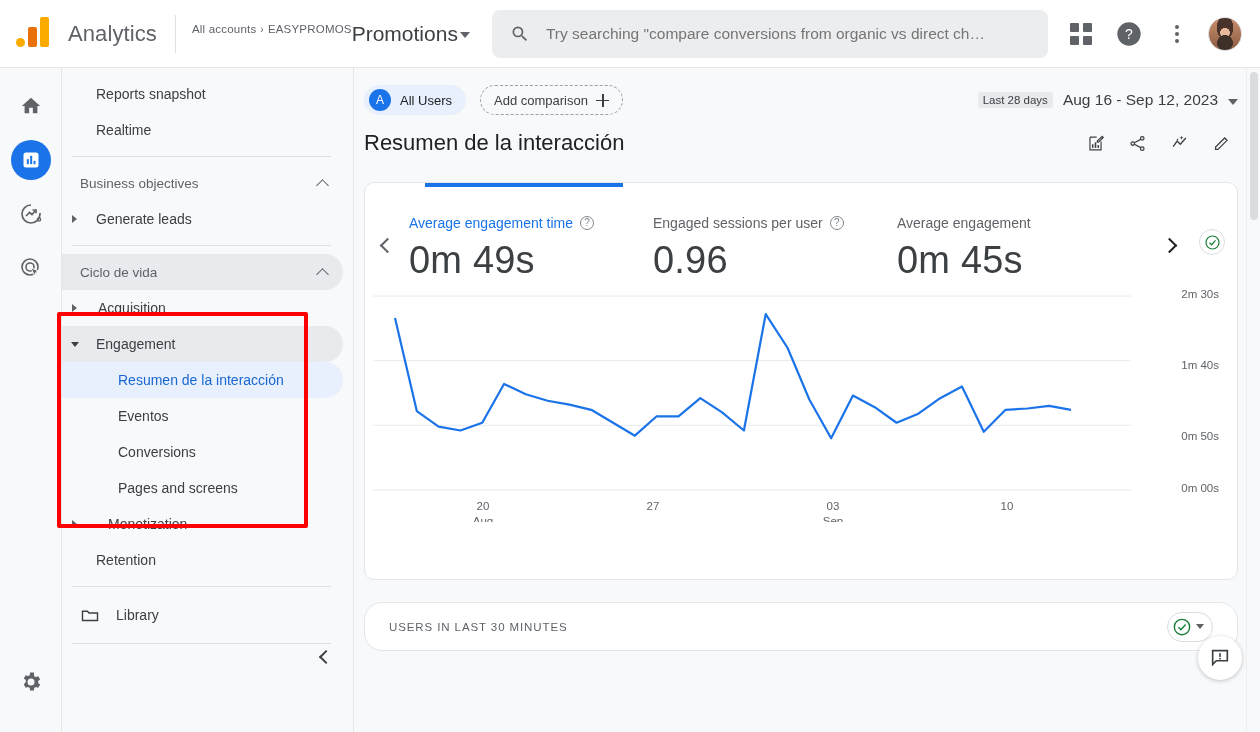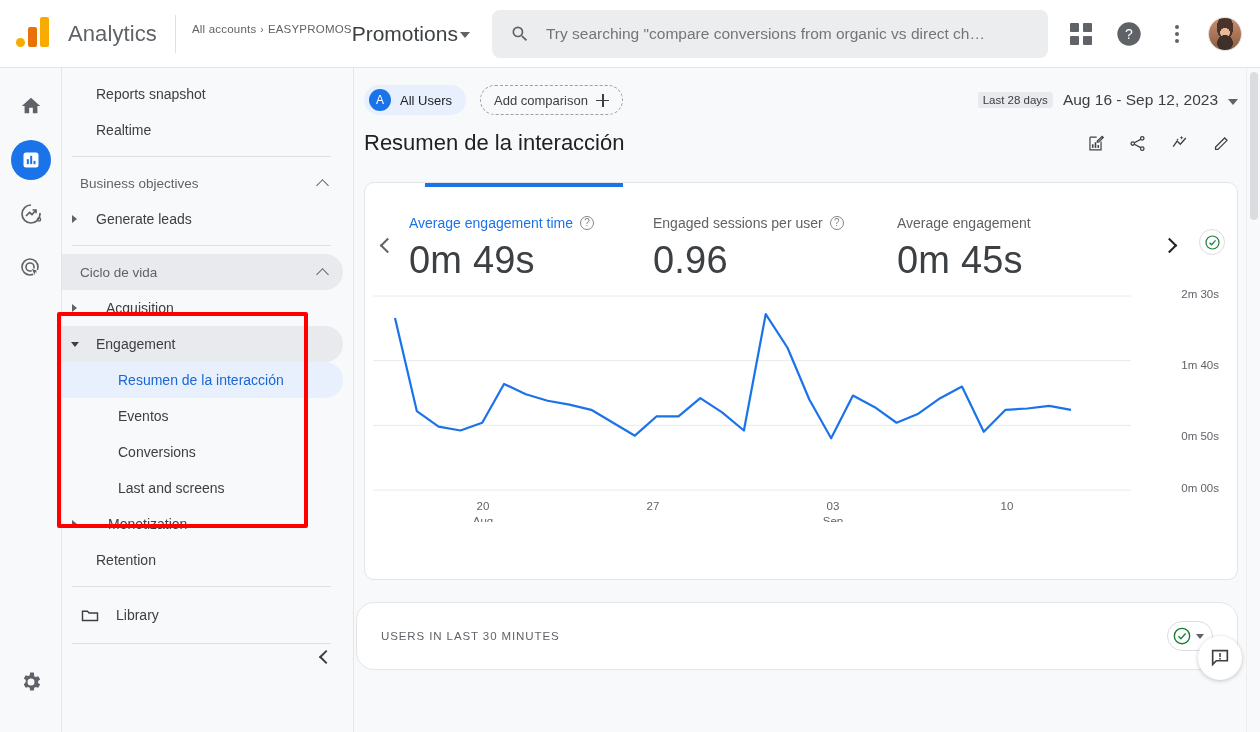--- a/index.html
+++ b/index.html
@@ -180,22 +180,22 @@
   }
   .check-green {
     width:26px;height:26px;border-radius:50%;border:1px solid #dadce0;background:#fff;
     display:flex;align-items:center;justify-content:center; cursor:pointer;
   }
   .chart-wrap { position:relative; margin-top:10px; height:230px; }
   .ylab { position:absolute; right:18px; font-size:11.5px; color:#5f6368; }
 
   
   .card2 {
-    margin:22px 22px 0 2px; background:#fff; border:1px solid #e3e5e8;
-    border-radius:18px; height:68px; display:flex; align-items:center; padding:0 24px;
+    margin:22px 22px 0 10px; background:#fff; border:1px solid #e3e5e8;
+    border-radius:18px; height:49px; display:flex; align-items:center; padding:0 24px;
   }
   .rt-label { font-size:11.5px; color:#5f6368; letter-spacing:.9px; }
   .rt-ctrl {
     margin-left:auto; display:flex; align-items:center; gap:4px;
     border:1px solid #dadce0; border-radius:15px; height:30px; padding:0 8px 0 4px; cursor:pointer;
   }
   .caret-sm{width:0;height:0;border-left:4px solid transparent;border-right:4px solid transparent;border-top:5px solid #5f6368;}
 
   
   .fab {
@@ -315,37 +315,37 @@
       <span class="arrow-r"></span>
       <span class="lbl" style="margin-left:26px">Generate leads</span>
     </div>
     <div class="nav-sep"></div>
     <div class="nav-head hovered">
       <span>Ciclo de vida</span>
       <span class="chev-up"></span>
     </div>
     <div class="nav-row">
       <span class="arrow-r"></span>
-      <span class="lbl" style="margin-left:36px">Acquisition</span>
+      <span class="lbl" style="margin-left:28px">Acquisition</span>
     </div>
     <div class="nav-row hovered">
       <span class="arrow-d"></span>
       <span class="lbl" style="margin-left:26px">Engagement</span>
     </div>
     <div class="nav-row selected">
       <span class="lbl" style="margin-left:48px">Resumen de la interacción</span>
     </div>
     <div class="nav-row">
       <span class="lbl" style="margin-left:48px">Eventos</span>
     </div>
     <div class="nav-row">
       <span class="lbl" style="margin-left:48px">Conversions</span>
     </div>
     <div class="nav-row">
-      <span class="lbl" style="margin-left:48px">Last and screens</span>
+      <span class="lbl" style="margin-left:48px">Pages and screens</span>
     </div>
     <div class="nav-row">
       <span class="arrow-r"></span>
       <span class="lbl" style="margin-left:38px">Monetization</span>
     </div>
     <div class="nav-row">
       <span class="lbl" style="margin-left:26px">Retention</span>
     </div>
     <div class="nav-sep"></div>
     <div class="lib-row">

